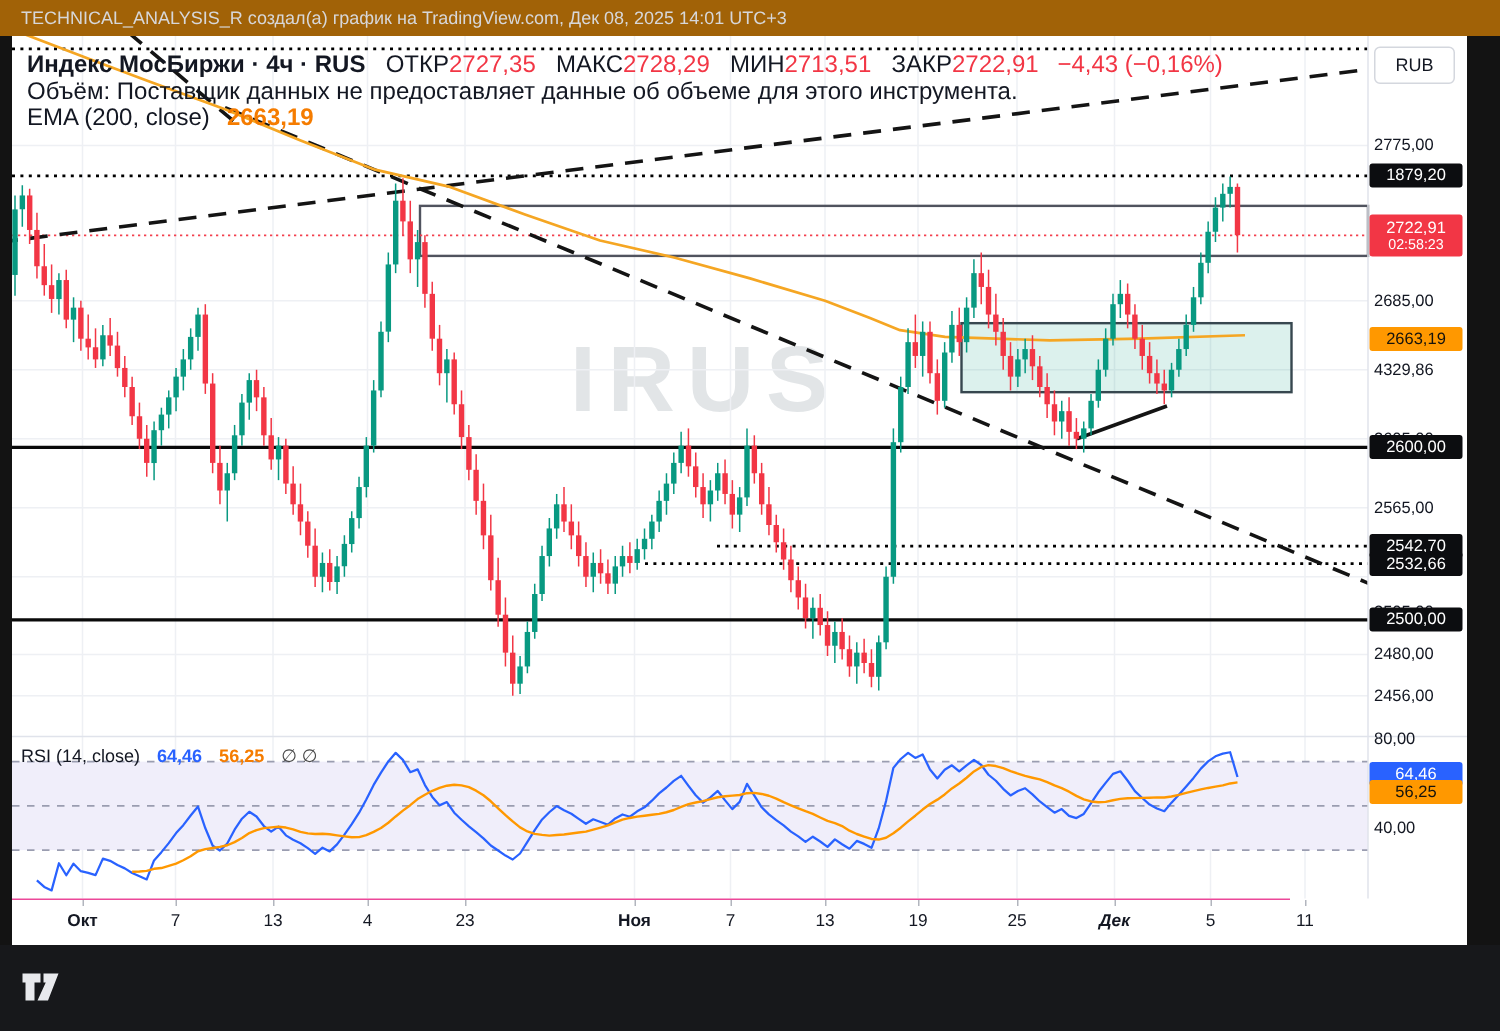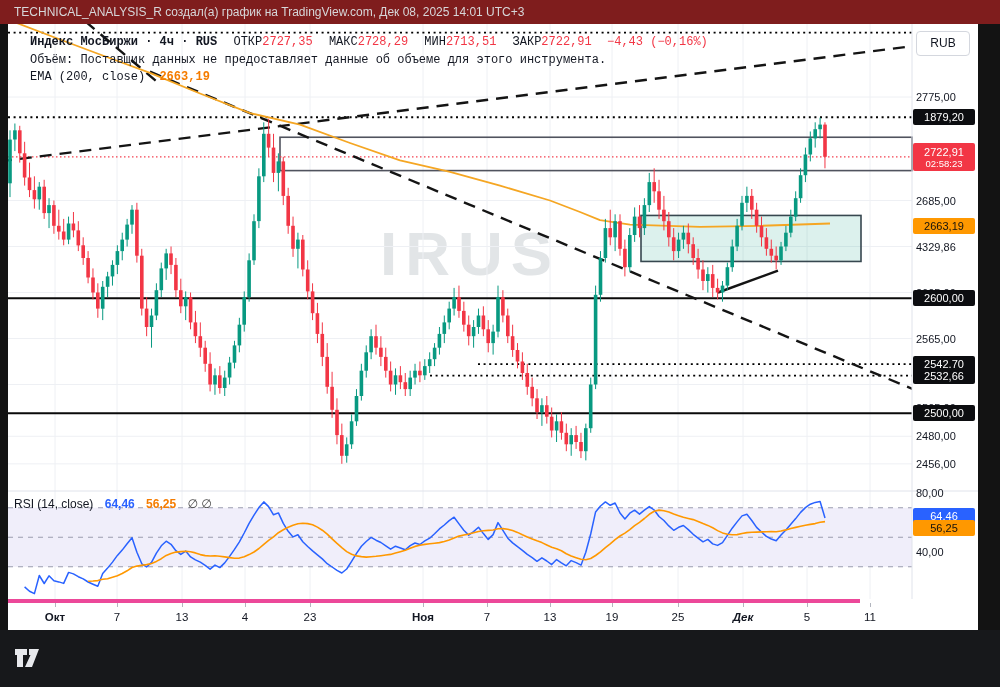--- a/index.html
+++ b/index.html
@@ -1,25 +1,25 @@
 <!DOCTYPE html>
 <html><head>
 <meta charset="utf-8">
 <style>
   html,body{margin:0;padding:0;background:#fff;}
   body{font-family:"Liberation Sans","DejaVu Sans",sans-serif;-webkit-font-smoothing:antialiased;}
   #stage{position:relative;width:1000px;height:687px;overflow:hidden;background:#fff;}
   .abs{position:absolute;}
   
-  #topbar{left:0;top:0;width:1000px;height:24px;background:#7f1d1d;color:#d7d7d9;
+  #topbar{left:0;top:0;width:1000px;height:24px;background:#a16207;color:#d7d7d9;
           font-size:12px;line-height:24px;padding-left:14px;box-sizing:border-box;white-space:nowrap;}
   
   .strip{background:#131313;top:24px;height:606px;}
   
-  .legend{left:30px;color:#131722;font-size:12px;white-space:nowrap;z-index:30;font-family:Liberation Mono, monospace;}
+  .legend{left:18px;color:#131722;font-size:16px;white-space:nowrap;z-index:30;}
   .legend .t{font-weight:bold;}
   .legend .lbl{color:#131722;margin-left:9px;}
   .legend .val{color:#f23645;}
   .legend .ema-val{color:#f57c00;font-weight:bold;margin-left:7px;}
   
   #watermark{left:340px;top:218px;width:260px;text-align:center;font-size:62px;font-weight:bold;
              letter-spacing:8px;color:rgba(125,135,146,0.22);z-index:1;user-select:none;}
   
   .plabel{left:916px;width:60px;font-size:11px;color:#131722;z-index:10;white-space:nowrap;}
   .badge{left:913px;width:62px;text-align:center;font-size:11px;border-radius:2px;z-index:12;
@@ -30,21 +30,21 @@
   .badge.blue{background:#2962ff;color:#fff;}
   .badge .sub{font-size:9.5px;line-height:11px;}
   #rub-btn{left:916px;top:31px;width:52px;height:23px;border:1px solid #d4d7de;border-radius:4px;
            background:#fff;color:#131722;font-size:12px;text-align:center;line-height:23px;z-index:12;}
   
   #rsi-legend{left:14px;top:497px;font-size:12px;color:#131722;white-space:nowrap;z-index:30;}
   #rsi-legend .rv{color:#2962ff;font-weight:bold;margin-left:8px;}
   #rsi-legend .mv{color:#f57c00;font-weight:bold;margin-left:8px;}
   #rsi-legend .empty{color:#4a4a4a;margin-left:8px;}
   
-  #time-axis{left:8px;top:599px;width:852px;height:31px;background:#fff;border-top:4px solid #ec4899;z-index:8;}
+  #time-axis{left:8px;top:599px;width:852px;height:31px;background:#fff;border-top:1px solid #ec4899;z-index:8;}
   .tlabel{position:absolute;top:8px;transform:translateX(-50%);font-size:11.5px;color:#131722;}
   .tlabel.bold{font-weight:bold;}
   .ttick{position:absolute;top:0;width:1px;height:4px;background:#b2b5be;}
   
   #footer{left:0;top:630px;width:1000px;height:57px;background:#17181b;color:#d6d8dc;z-index:40;}
   #footer .brand{position:absolute;left:46px;top:16px;font-size:20px;font-weight:bold;letter-spacing:0.2px;}
   #footer svg{position:absolute;left:14px;top:17px;}
   #chart-svg{left:0;top:0;z-index:2;}
 </style>
 </head>

